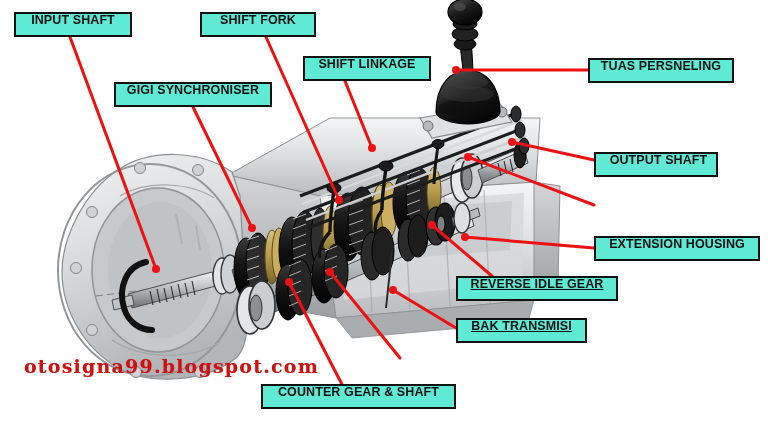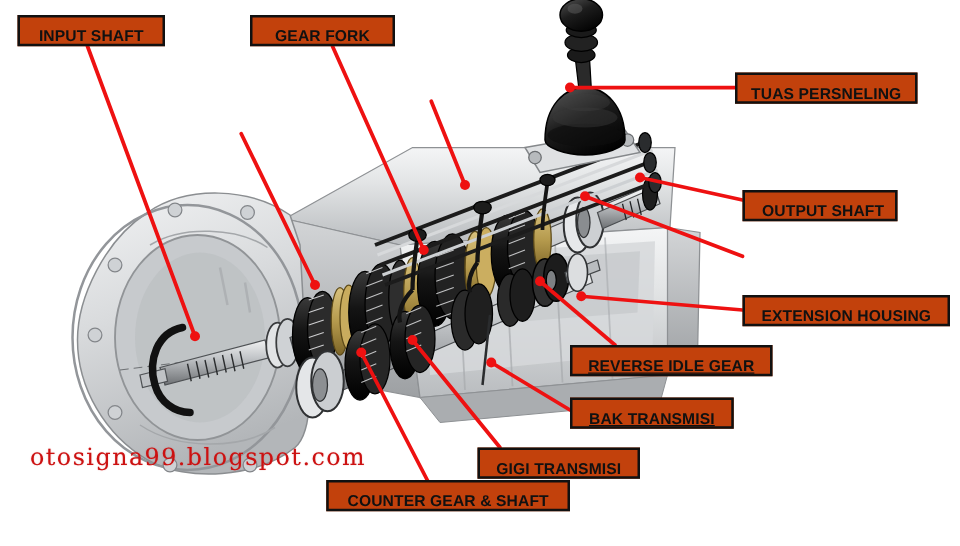--- a/index.html
+++ b/index.html
@@ -25,40 +25,40 @@
   #leaders {
     position: absolute;
     left: 0; top: 0;
     width: 768px;
     height: 437px;
     pointer-events: none;
   }
   .callout {
     position: absolute;
     box-sizing: border-box;
-    background: #c2410c;
+    background: #5eead4;
     border: 2.5px solid #111111;
     color: #111111;
     font-family: "Liberation Sans", sans-serif;
     font-weight: bold;
     font-size: 12.5px;
     letter-spacing: 0.1px;
     line-height: 1;
     display: flex;
-    align-items: flex-end;
+    align-items: flex-start;
     justify-content: center;
     white-space: nowrap;
     padding: 0 7px;
     height: 25px;
     z-index: 5;
   }
   .watermark {
     position: absolute;
     font-family: "DejaVu Serif", serif;
-    font-weight: normal;
+    font-weight: bold;
     font-size: 19px;
     color: #cc1111;
     letter-spacing: 1.2px;
     white-space: nowrap;
     z-index: 4;
     text-shadow: 0 0 1px rgba(204,17,17,0.4);
   }
 </style>
 </head>
 <body>
@@ -390,40 +390,43 @@
       <circle cx="393" cy="290" r="4" fill="#ee1111"></circle>
       <line x1="400" y1="358" x2="330" y2="272" stroke="#ee1111" stroke-width="3" stroke-linecap="round"></line>
       <circle cx="330" cy="272" r="4" fill="#ee1111"></circle>
       <line x1="348" y1="396" x2="289" y2="282" stroke="#ee1111" stroke-width="3" stroke-linecap="round"></line>
       <circle cx="289" cy="282" r="4" fill="#ee1111"></circle>
     </svg>
 
   <div class="callout" style="left: 14px; top: 12px; width: 118px; height: 25px;">
     <span>INPUT SHAFT</span>
   </div>
+  <div class="callout" style="left: 114px; top: 82px; width: 158px; height: 25px;">
+    <span>GIGI SYNCHRONISER</span>
+  </div>
   <div class="callout" style="left: 200px; top: 12px; width: 116px; height: 25px;">
-    <span>GEAR FORK</span>
+    <span>SHIFT FORK</span>
+  </div>
+  <div class="callout" style="left: 303px; top: 56px; width: 128px; height: 25px;">
+    <span>SHIFT LINKAGE</span>
   </div>
   <div class="callout" style="left: 588px; top: 58px; width: 146px; height: 25px;">
     <span>TUAS PERSNELING</span>
   </div>
   <div class="callout" style="left: 594px; top: 152px; width: 124px; height: 25px; padding-left: 12px;">
     <span>OUTPUT SHAFT</span>
   </div>
   <div class="callout" style="left: 594px; top: 236px; width: 166px; height: 25px;">
     <span>EXTENSION HOUSING</span>
   </div>
   <div class="callout" style="left: 456px; top: 276px; width: 162px; height: 25px; text-decoration: underline;">
     <span>REVERSE IDLE GEAR</span>
   </div>
   <div class="callout" style="left: 456px; top: 318px; width: 131px; height: 25px; text-decoration: underline;">
     <span>BAK TRANSMISI</span>
   </div>
-  <div class="callout" style="left: 382px; top: 358px; width: 130px; height: 25px;">
-    <span>GIGI TRANSMISI</span>
-  </div>
   <div class="callout" style="left: 261px; top: 384px; width: 195px; height: 25px;">
     <span>COUNTER GEAR &amp; SHAFT</span>
   </div>
 
   <div class="watermark" style="left: 24px; top: 355px; color: rgb(204, 17, 17);">otosigna99.blogspot.com</div>
 
 </div>
 
 </body></html>

